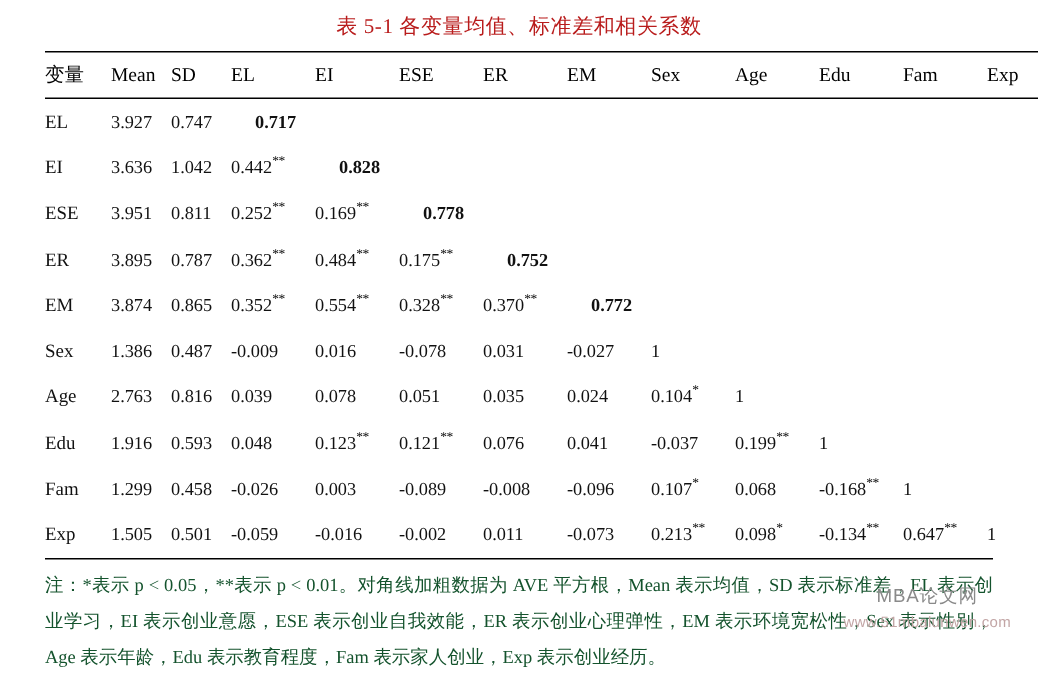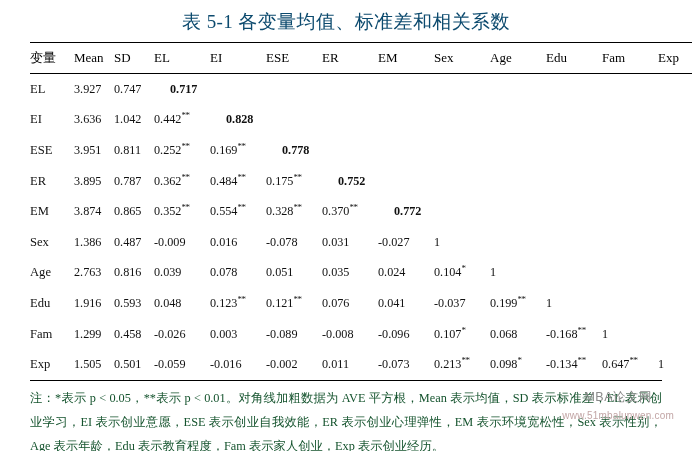--- a/index.html
+++ b/index.html
@@ -17,26 +17,26 @@
   }
   .page {
     position: relative;
     width: 692px;
     height: 451px;
     box-sizing: border-box;
     padding: 0 30px;
   }
   .title {
     text-align: center;
-    font-size: 19px;
+    font-size: 14px;
     letter-spacing: 0.4px;
     padding-top: 9px;
     padding-bottom: 7px;
     font-family: "Liberation Serif", "DejaVu Serif", serif;
-    color: #0c4a6e;
+    color: #b91c1c;
   }
   table.corr {
     width: 632px;
     border-collapse: collapse;
     font-size: 12px;
     table-layout: fixed;
   }
   table.corr th, table.corr td {
     padding: 0;
     text-align: left;

